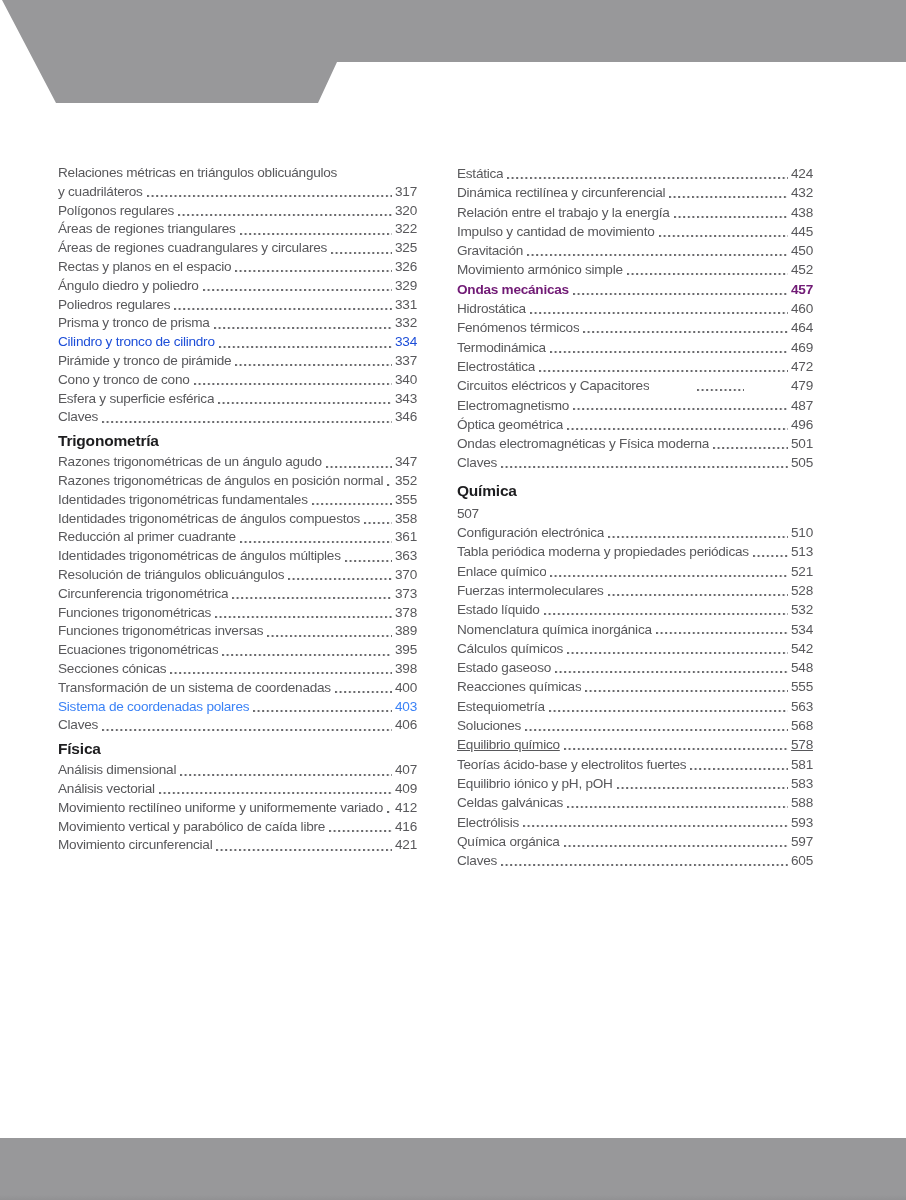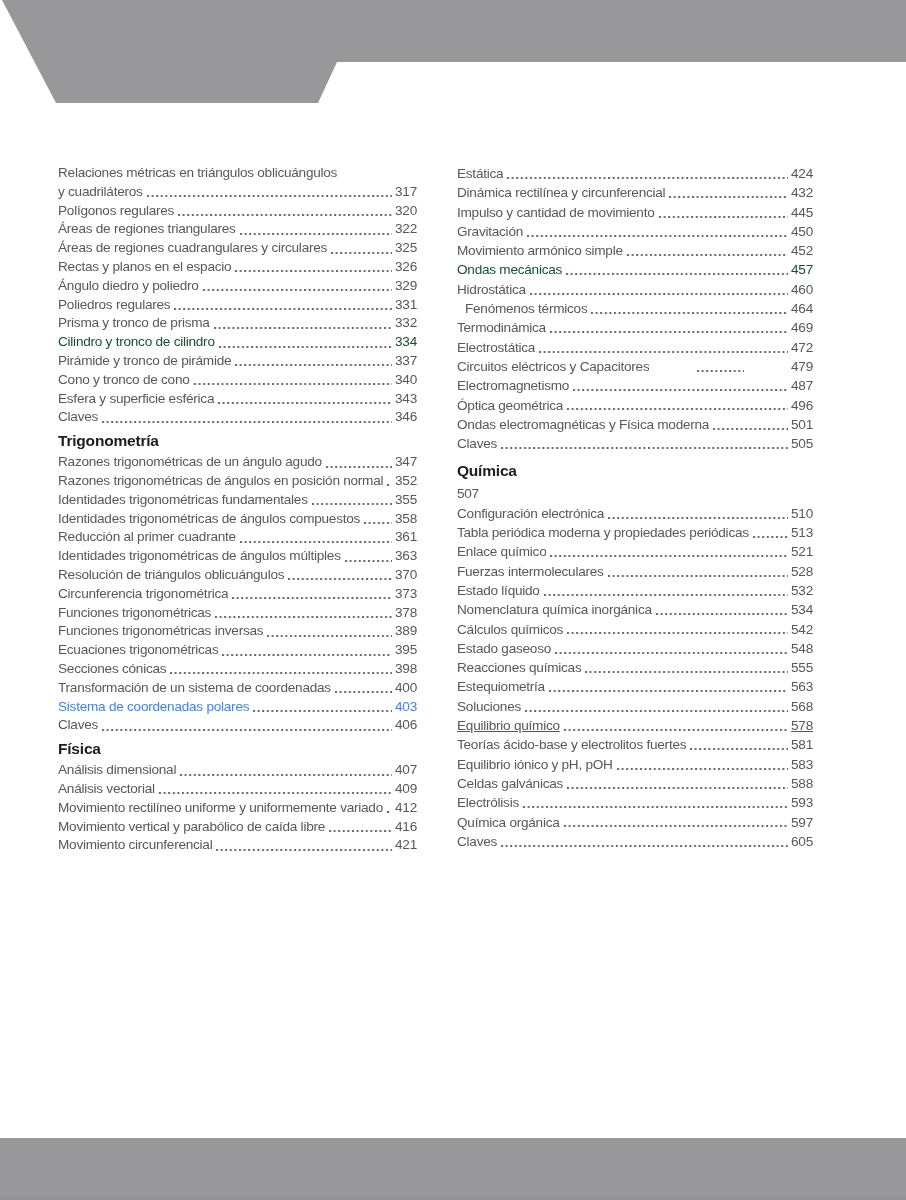--- a/index.html
+++ b/index.html
@@ -80,21 +80,21 @@
     <div class="toc-row" style="color: rgb(88, 88, 91);">
       <span class="entry-label">Poliedros regulares</span>
       <span class="dot-leader" style="background-image: radial-gradient(circle at 1.2px 1.2px, rgb(105, 105, 108) 1.02px, transparent 1.3px);"></span>
       <span class="page-num">331</span>
     </div>
     <div class="toc-row" style="color: rgb(88, 88, 91);">
       <span class="entry-label">Prisma y tronco de prisma</span>
       <span class="dot-leader" style="background-image: radial-gradient(circle at 1.2px 1.2px, rgb(105, 105, 108) 1.02px, transparent 1.3px);"></span>
       <span class="page-num">332</span>
     </div>
-    <div class="toc-row" style="color: #14532d; align-items: center;">
+    <div class="toc-row" style="color: #1d4ed8; align-items: center;">
       <span class="entry-label">Cilindro y tronco de cilindro</span>
       <span class="dot-leader" style="background-image: radial-gradient(circle at 1.2px 1.2px, rgb(105, 105, 108) 1.02px, transparent 1.3px);"></span>
       <span class="page-num">334</span>
     </div>
     <div class="toc-row" style="color: rgb(88, 88, 91);">
       <span class="entry-label">Pirámide y tronco de pirámide</span>
       <span class="dot-leader" style="background-image: radial-gradient(circle at 1.2px 1.2px, rgb(105, 105, 108) 1.02px, transparent 1.3px);"></span>
       <span class="page-num">337</span>
     </div>
     <div class="toc-row" style="color: rgb(88, 88, 91);">
@@ -220,45 +220,50 @@
       <span class="entry-label">Estática</span>
       <span class="dot-leader" style="background-image: radial-gradient(circle at 1.2px 1.2px, rgb(105, 105, 108) 1.02px, transparent 1.3px);"></span>
       <span class="page-num">424</span>
     </div>
     <div class="toc-row" style="color: rgb(88, 88, 91);">
       <span class="entry-label">Dinámica rectilínea y circunferencial</span>
       <span class="dot-leader" style="background-image: radial-gradient(circle at 1.2px 1.2px, rgb(105, 105, 108) 1.02px, transparent 1.3px);"></span>
       <span class="page-num">432</span>
     </div>
     <div class="toc-row" style="color: rgb(88, 88, 91);">
+      <span class="entry-label">Relación entre el trabajo y la energía</span>
+      <span class="dot-leader" style="background-image: radial-gradient(circle at 1.2px 1.2px, rgb(105, 105, 108) 1.02px, transparent 1.3px);"></span>
+      <span class="page-num">438</span>
+    </div>
+    <div class="toc-row" style="color: rgb(88, 88, 91);">
       <span class="entry-label">Impulso y cantidad de movimiento</span>
       <span class="dot-leader" style="background-image: radial-gradient(circle at 1.2px 1.2px, rgb(105, 105, 108) 1.02px, transparent 1.3px);"></span>
       <span class="page-num">445</span>
     </div>
     <div class="toc-row" style="color: rgb(88, 88, 91);">
       <span class="entry-label">Gravitación</span>
       <span class="dot-leader" style="background-image: radial-gradient(circle at 1.2px 1.2px, rgb(105, 105, 108) 1.02px, transparent 1.3px);"></span>
       <span class="page-num">450</span>
     </div>
     <div class="toc-row" style="color: rgb(88, 88, 91);">
       <span class="entry-label">Movimiento armónico simple</span>
       <span class="dot-leader" style="background-image: radial-gradient(circle at 1.2px 1.2px, rgb(105, 105, 108) 1.02px, transparent 1.3px);"></span>
       <span class="page-num">452</span>
     </div>
-    <div class="toc-row" style="color: #14532d;">
+    <div class="toc-row" style="color: #701a75; font-weight: bold;">
       <span class="entry-label">Ondas mecánicas</span>
       <span class="dot-leader" style="background-image: radial-gradient(circle at 1.2px 1.2px, rgb(105, 105, 108) 1.02px, transparent 1.3px);"></span>
       <span class="page-num">457</span>
     </div>
     <div class="toc-row" style="color: rgb(88, 88, 91);">
       <span class="entry-label">Hidrostática</span>
       <span class="dot-leader" style="background-image: radial-gradient(circle at 1.2px 1.2px, rgb(105, 105, 108) 1.02px, transparent 1.3px);"></span>
       <span class="page-num">460</span>
     </div>
-    <div class="toc-row" style="color: rgb(88, 88, 91); margin-left: 8px;">
+    <div class="toc-row" style="color: rgb(88, 88, 91);">
       <span class="entry-label">Fenómenos térmicos</span>
       <span class="dot-leader" style="background-image: radial-gradient(circle at 1.2px 1.2px, rgb(105, 105, 108) 1.02px, transparent 1.3px);"></span>
       <span class="page-num">464</span>
     </div>
     <div class="toc-row" style="color: rgb(88, 88, 91);">
       <span class="entry-label">Termodinámica</span>
       <span class="dot-leader" style="background-image: radial-gradient(circle at 1.2px 1.2px, rgb(105, 105, 108) 1.02px, transparent 1.3px);"></span>
       <span class="page-num">469</span>
     </div>
     <div class="toc-row" style="color: rgb(88, 88, 91);">

